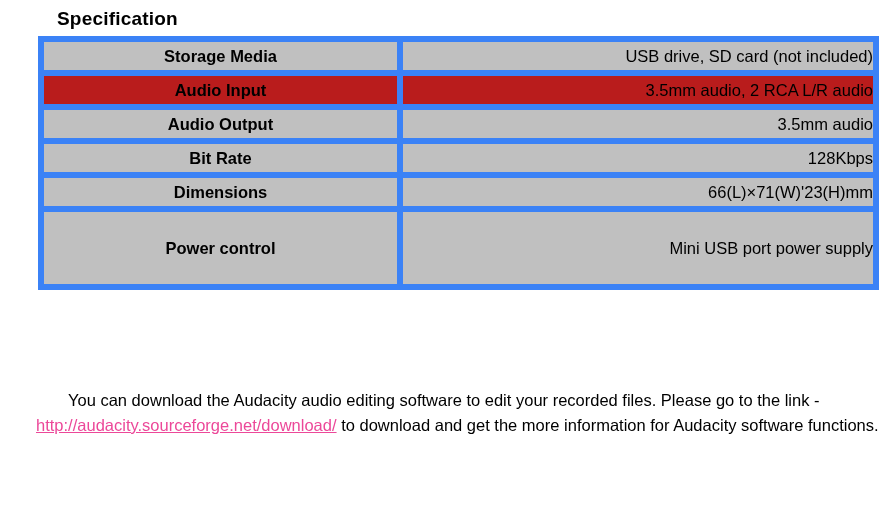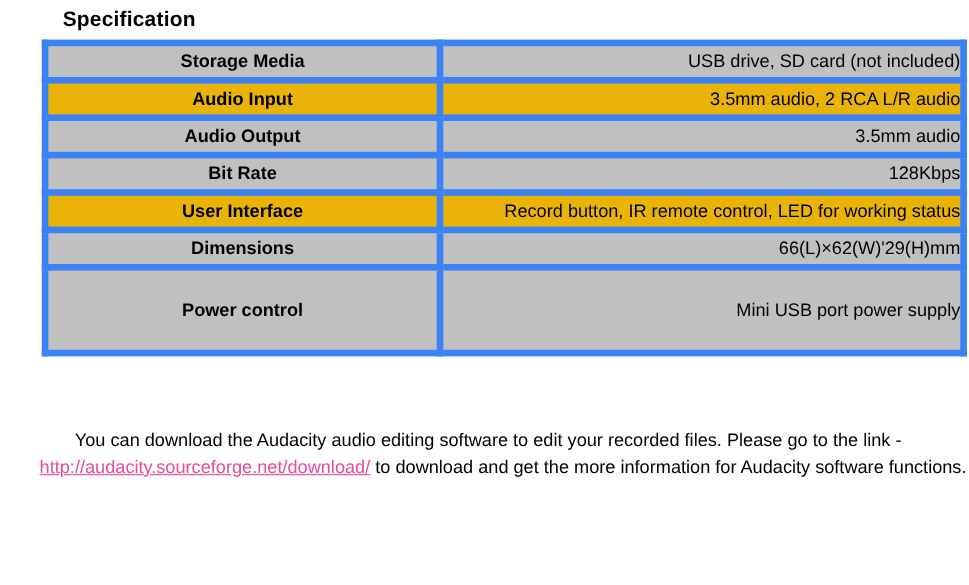--- a/index.html
+++ b/index.html
@@ -53,21 +53,21 @@
     height: 28px;
   }
   .spec-table td.value {
     background: #c0c0c0;
     padding-left: 9px;
     height: 28px;
     font-weight: normal;
     text-align: right;
   }
   .spec-table tr.white td {
-    background: #eab308;
+    background: #b91c1c;
   }
   .spec-table tr.tall td {
     height: 72px;
   }
   .notes {
     position: absolute;
     left: 8px;
     top: 388px;
     width: 866px;
     font-size: 16.5px;
@@ -105,27 +105,23 @@
         <td class="value">3.5mm audio, 2 RCA L/R audio</td>
       </tr>
       <tr>
         <td class="label">Audio Output</td>
         <td class="value">3.5mm audio</td>
       </tr>
       <tr>
         <td class="label">Bit Rate</td>
         <td class="value">128Kbps</td>
       </tr>
-      <tr class="white">
-        <td class="label">User Interface</td>
-        <td class="value">Record button, IR remote control, LED for working status</td>
-      </tr>
       <tr>
         <td class="label">Dimensions</td>
-        <td class="value">66(L)×62(W)'29(H)mm</td>
+        <td class="value">66(L)×71(W)'23(H)mm</td>
       </tr>
       <tr class="tall">
         <td class="label">Power control</td>
         <td class="value">Mini USB port power supply</td>
       </tr>
     </tbody>
   </table>
 
   <div class="notes">
     <p class="indent"><span>You can download the Audacity audio editing software to edit your recorded files. Please go to the link - </span><a class="link" href="#">http://audacity.sourceforge.net/download/</a><span> to download and get the more information for Audacity software functions.</span></p>

